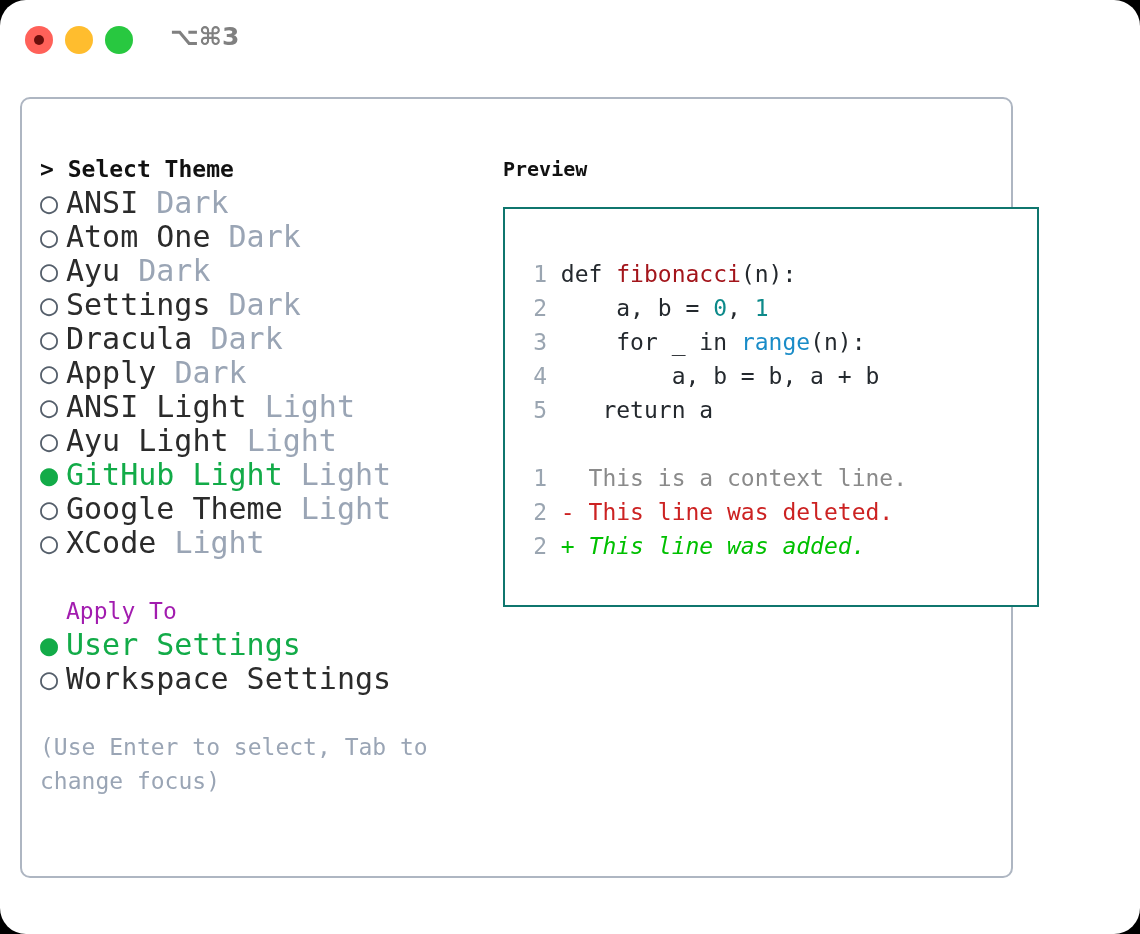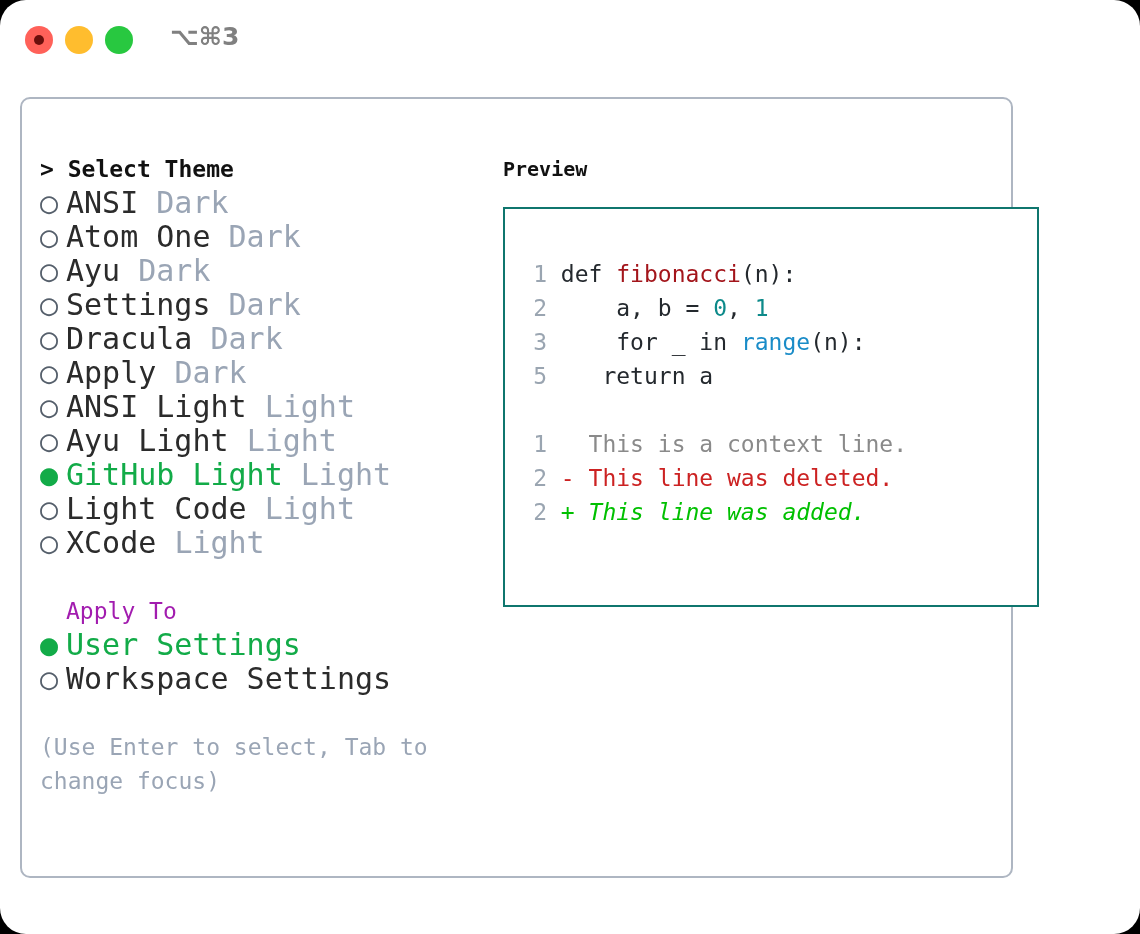--- a/index.html
+++ b/index.html
@@ -200,21 +200,21 @@
       <div id="theme-list">
           <div class="opt-row"><span class="bullet">○</span><span class="opt-label">ANSI</span><span> </span><span class="opt-tag">Dark</span></div>
           <div class="opt-row"><span class="bullet">○</span><span class="opt-label">Atom One</span><span> </span><span class="opt-tag">Dark</span></div>
           <div class="opt-row"><span class="bullet">○</span><span class="opt-label">Ayu</span><span> </span><span class="opt-tag">Dark</span></div>
           <div class="opt-row"><span class="bullet">○</span><span class="opt-label">Settings</span><span> </span><span class="opt-tag">Dark</span></div>
           <div class="opt-row"><span class="bullet">○</span><span class="opt-label">Dracula</span><span> </span><span class="opt-tag">Dark</span></div>
           <div class="opt-row"><span class="bullet">○</span><span class="opt-label">Apply</span><span> </span><span class="opt-tag">Dark</span></div>
           <div class="opt-row"><span class="bullet">○</span><span class="opt-label">ANSI Light</span><span> </span><span class="opt-tag">Light</span></div>
           <div class="opt-row"><span class="bullet">○</span><span class="opt-label">Ayu Light</span><span> </span><span class="opt-tag">Light</span></div>
           <div class="opt-row selected"><span class="bullet sel">●</span><span class="opt-label">GitHub Light</span><span> </span><span class="opt-tag">Light</span></div>
-          <div class="opt-row"><span class="bullet">○</span><span class="opt-label">Light Code</span><span> </span><span class="opt-tag">Light</span></div>
+          <div class="opt-row"><span class="bullet">○</span><span class="opt-label">Google Theme</span><span> </span><span class="opt-tag">Light</span></div>
           <div class="opt-row"><span class="bullet">○</span><span class="opt-label">XCode</span><span> </span><span class="opt-tag">Light</span></div>
         </div>
 
       <div id="apply-block">
         <div id="apply-header">Apply To</div>
         <div id="apply-list">
             <div class="opt-row selected"><span class="bullet sel">●</span><span class="opt-label">User Settings</span></div>
             <div class="opt-row"><span class="bullet">○</span><span class="opt-label">Workspace Settings</span></div>
           </div>
       </div>
@@ -222,20 +222,21 @@
       <div id="hint">(Use Enter to select, Tab to change focus)</div>
     </div>
 
     <div id="right-col">
       <div id="preview-title">Preview</div>
       <div id="preview-box">
         <div id="code-area">
             <div class="code-line"><span class="lineno">1</span><span> </span><span>def </span><span class="tok-fn">fibonacci</span><span>(n):</span></div>
             <div class="code-line"><span class="lineno">2</span><span> </span><span>    a, b = </span><span class="tok-num">0</span><span>, </span><span class="tok-num">1</span></div>
             <div class="code-line"><span class="lineno">3</span><span> </span><span>    for _ in </span><span class="tok-call">range</span><span>(n):</span></div>
+            <div class="code-line"><span class="lineno">4</span><span> </span><span>        a, b = b, a + b</span></div>
             <div class="code-line"><span class="lineno">5</span><span> </span><span>   return a</span></div>
             <div class="code-blank"></div>
             <div class="code-line"><span class="lineno">1</span><span> </span><span class="diff-ctx">  This is a context line.</span></div>
             <div class="code-line"><span class="lineno">2</span><span> </span><span class="diff-del">- This line was deleted.</span></div>
             <div class="code-line"><span class="lineno">2</span><span> </span><span class="diff-add">+ This line was added.</span></div>
           </div>
       </div>
     </div>
 
   </div>

